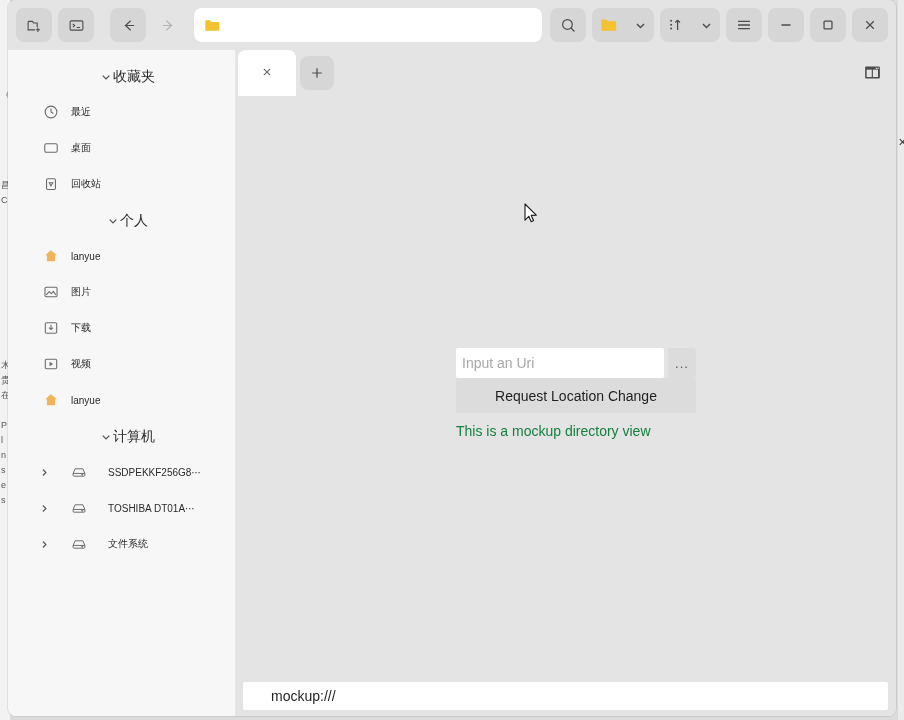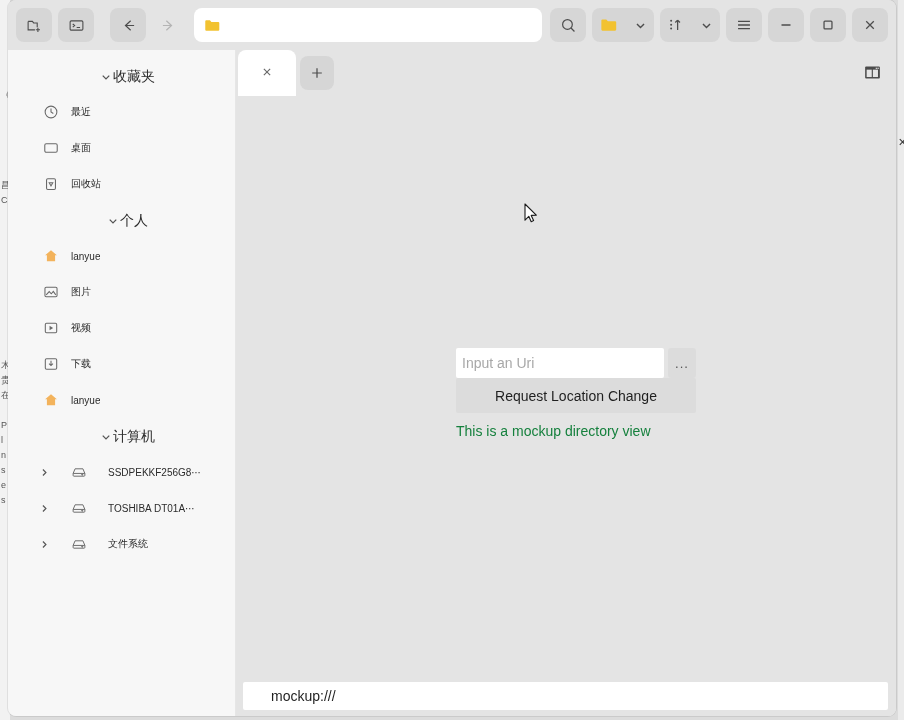--- a/index.html
+++ b/index.html
@@ -415,34 +415,34 @@
           <svg width="16" height="16" viewBox="0 0 18 18" fill="none" stroke="#6a6a6a" stroke-width="1.2">
             <rect x="2.2" y="3.6" width="13.6" height="10.8" rx="1.4"></rect>
             <path d="M3.6 12.2l3.4-3.6 2.3 2.4 2.3-2.6 2.8 3.8"></path>
           </svg>
         </span>
         <span class="lbl">图片</span>
       </div>
       <div class="side-item">
         <span class="ico">
           <svg width="16" height="16" viewBox="0 0 18 18" fill="none" stroke="#6a6a6a" stroke-width="1.2">
+            <rect x="2.6" y="3" width="12.8" height="12" rx="1.4"></rect>
+            <path d="M9 5.4v5.2M6.8 8.6L9 10.8l2.2-2.2"></path>
+          </svg>
+        </span>
+        <span class="lbl">下载</span>
+      </div>
+      <div class="side-item">
+        <span class="ico">
+          <svg width="16" height="16" viewBox="0 0 18 18" fill="none" stroke="#6a6a6a" stroke-width="1.2">
             <rect x="2.6" y="3.6" width="12.8" height="10.8" rx="1.4"></rect>
             <path d="M7.4 6.6l4 2.4-4 2.4z" fill="#6a6a6a" stroke="none"></path>
           </svg>
         </span>
         <span class="lbl">视频</span>
-      </div>
-      <div class="side-item">
-        <span class="ico">
-          <svg width="16" height="16" viewBox="0 0 18 18" fill="none" stroke="#6a6a6a" stroke-width="1.2">
-            <rect x="2.6" y="3" width="12.8" height="12" rx="1.4"></rect>
-            <path d="M9 5.4v5.2M6.8 8.6L9 10.8l2.2-2.2"></path>
-          </svg>
-        </span>
-        <span class="lbl">下载</span>
       </div>
       <div class="side-item">
         <span class="ico">
           <svg width="16" height="16" viewBox="0 0 18 18" fill="#f3b35c">
               <path d="M9 2.6l6.6 5.6h-2v6.6H4.4V8.2h-2z"></path>
             </svg>
         </span>
         <span class="lbl">lanyue</span>
       </div>
 

